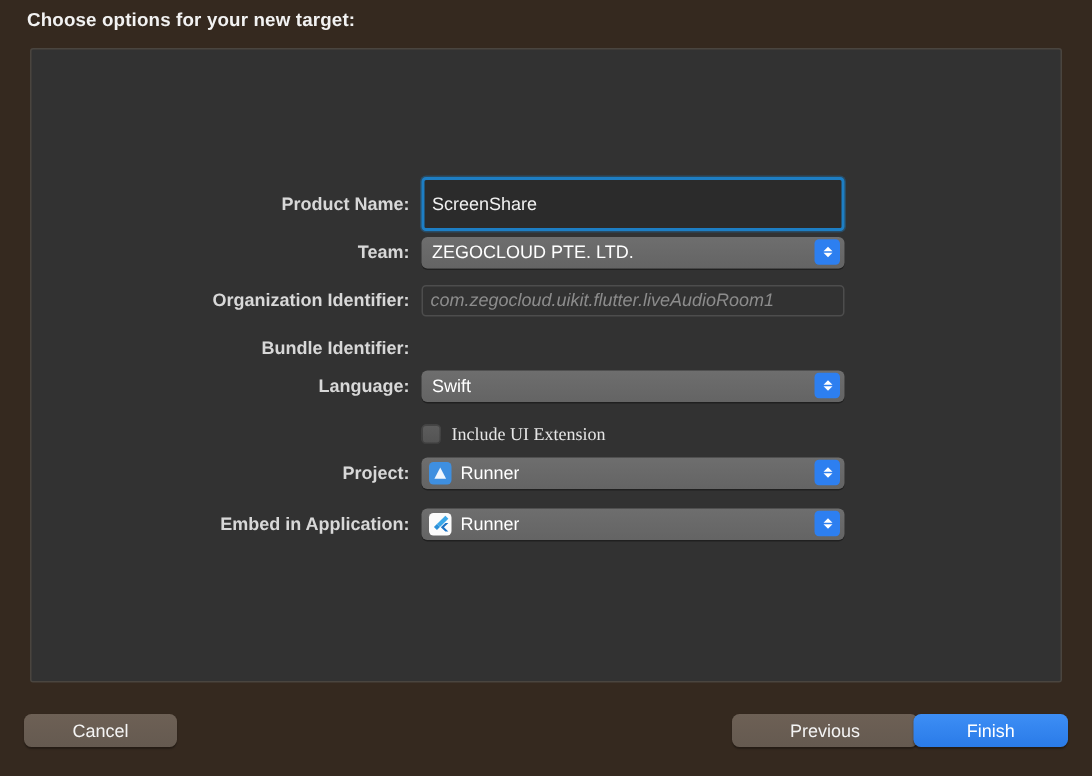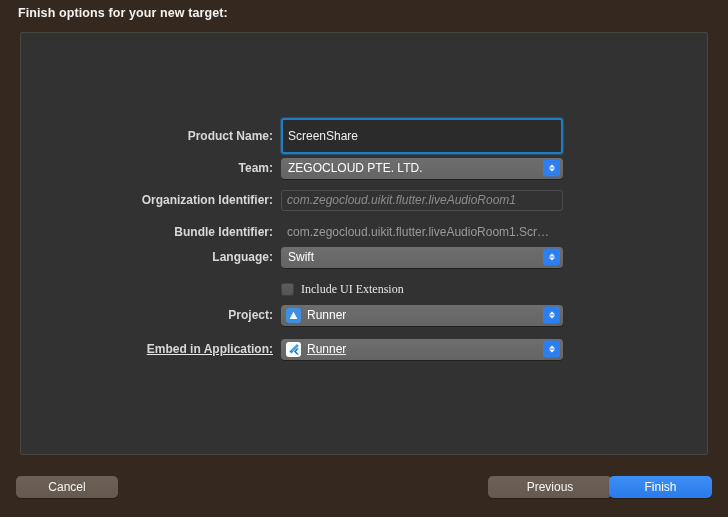--- a/index.html
+++ b/index.html
@@ -224,21 +224,21 @@
     color: #ffffff;
   }
 
   #cancel-button   { left: 16px;  top: 476px; width: 102px; }
   #previous-button { left: 488px; top: 476px; width: 124px; }
   #finish-button   { left: 609px; top: 476px; width: 103px; }
 </style>
 </head>
 <body>
 
-<div class="sheet-title">Finish options for your new target:</div>
+<div class="sheet-title">Choose options for your new target:</div>
 
 <div class="panel">
   <div class="form">
 
     <div class="row" style="top:92px;">
       <div class="row-label">Product Name:</div>
       <div class="row-control">
         <div class="textfield">ScreenShare</div>
       </div>
     </div>
@@ -258,23 +258,20 @@
 
     <div class="row" style="top:156px;">
       <div class="row-label">Organization Identifier:</div>
       <div class="row-control">
         <div class="textfield-disabled">com.zegocloud.uikit.flutter.liveAudioRoom1</div>
       </div>
     </div>
 
     <div class="row" style="top:188px;">
       <div class="row-label">Bundle Identifier:</div>
-      <div class="row-control">
-        <div class="statictext">com.zegocloud.uikit.flutter.liveAudioRoom1.Scr…</div>
-      </div>
     </div>
 
     <div class="row" style="top:213px;">
       <div class="row-label">Language:</div>
       <div class="row-control">
         <div class="popup">
           <span class="popup-text">Swift</span>
           <span class="stepper">
             <span class="chev up"></span>
             <span class="chev down"></span>
@@ -304,21 +301,21 @@
           </span>
           <span class="popup-text">Runner</span>
           <span class="stepper">
             <span class="chev up"></span>
             <span class="chev down"></span>
           </span>
         </div>
       </div>
     </div>
 
-    <div class="row" style="top:305px;text-decoration:underline;">
+    <div class="row" style="top:305px;">
       <div class="row-label">Embed in Application:</div>
       <div class="row-control">
         <div class="popup has-icon">
           <span class="app-icon flutter-app">
             <svg width="12" height="12" viewBox="0 0 12 12" aria-hidden="true">
               <path d="M8.9 0.9 L3.3 6.4 L5.3 8.4 L10.9 2.9 Z" fill="#3aa7e8"></path>
               <path d="M8.9 5.6 L5.9 8.5 L8.9 11.4 L10.9 11.4 L8.0 8.5 L10.9 5.6 Z" fill="#1d72c4"></path>
               <path d="M3.3 6.4 L1.3 8.4 L3.3 10.4 L5.3 8.4 Z" fill="#2a8fd8"></path>
             </svg>
           </span>

